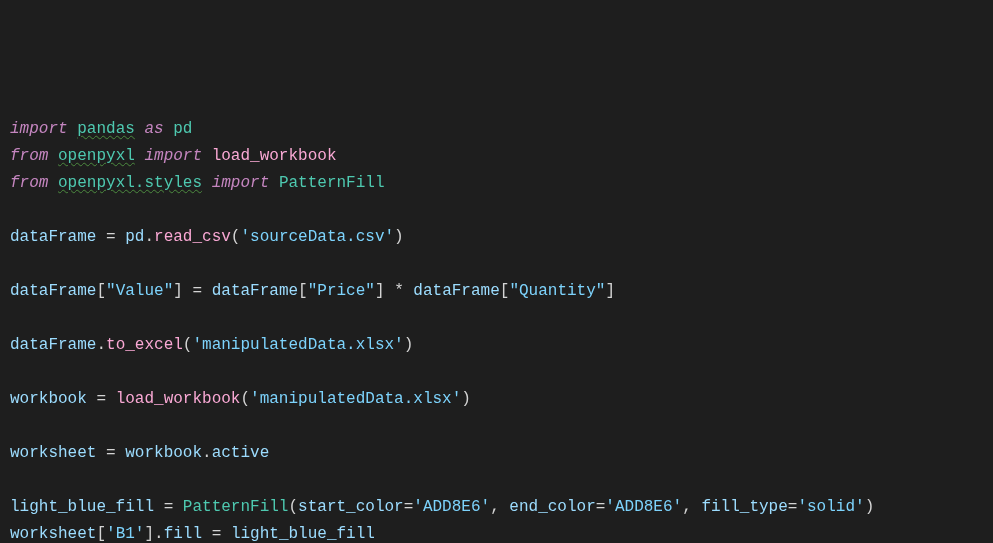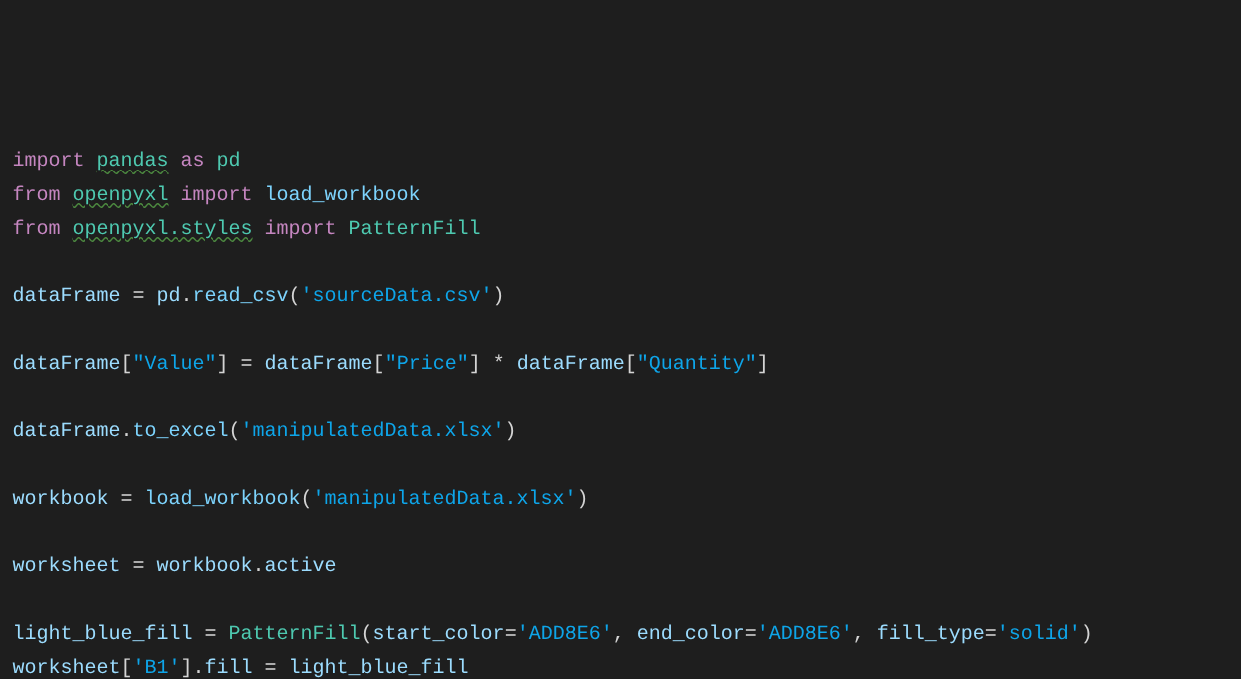--- a/index.html
+++ b/index.html
@@ -9,24 +9,24 @@
     font-family: Consolas, 'Courier New', monospace;
     font-size: 16px;
     line-height: 27px;
     color: #d4d4d4;
     white-space: pre;
     width: 993px;
     height: 543px;
     box-sizing: border-box;
     overflow: hidden;
   }
-  .kw { color: #c586c0; }
+  .kw { color: #c586c0; font-style: italic; }
   .mod { color: #4ec9b0; }
-  .func { color: #7dd3fc; }
-  .str { color: #0ea5e9; }
+  .func { color: #f9a8d4; }
+  .str { color: #7dd3fc; }
   .var { color: #9cdcfe; margin-top: 45px; }
   .op { color: #d4d4d4; }
   .punct { color: #d4d4d4; }
   .param { color: #9cdcfe; text-align: right; }
   .squiggle {
     text-decoration-line: underline;
     text-decoration-style: wavy;
     text-decoration-color: #4c8a3f;
     text-decoration-thickness: 1px;
     text-underline-offset: 2px;

